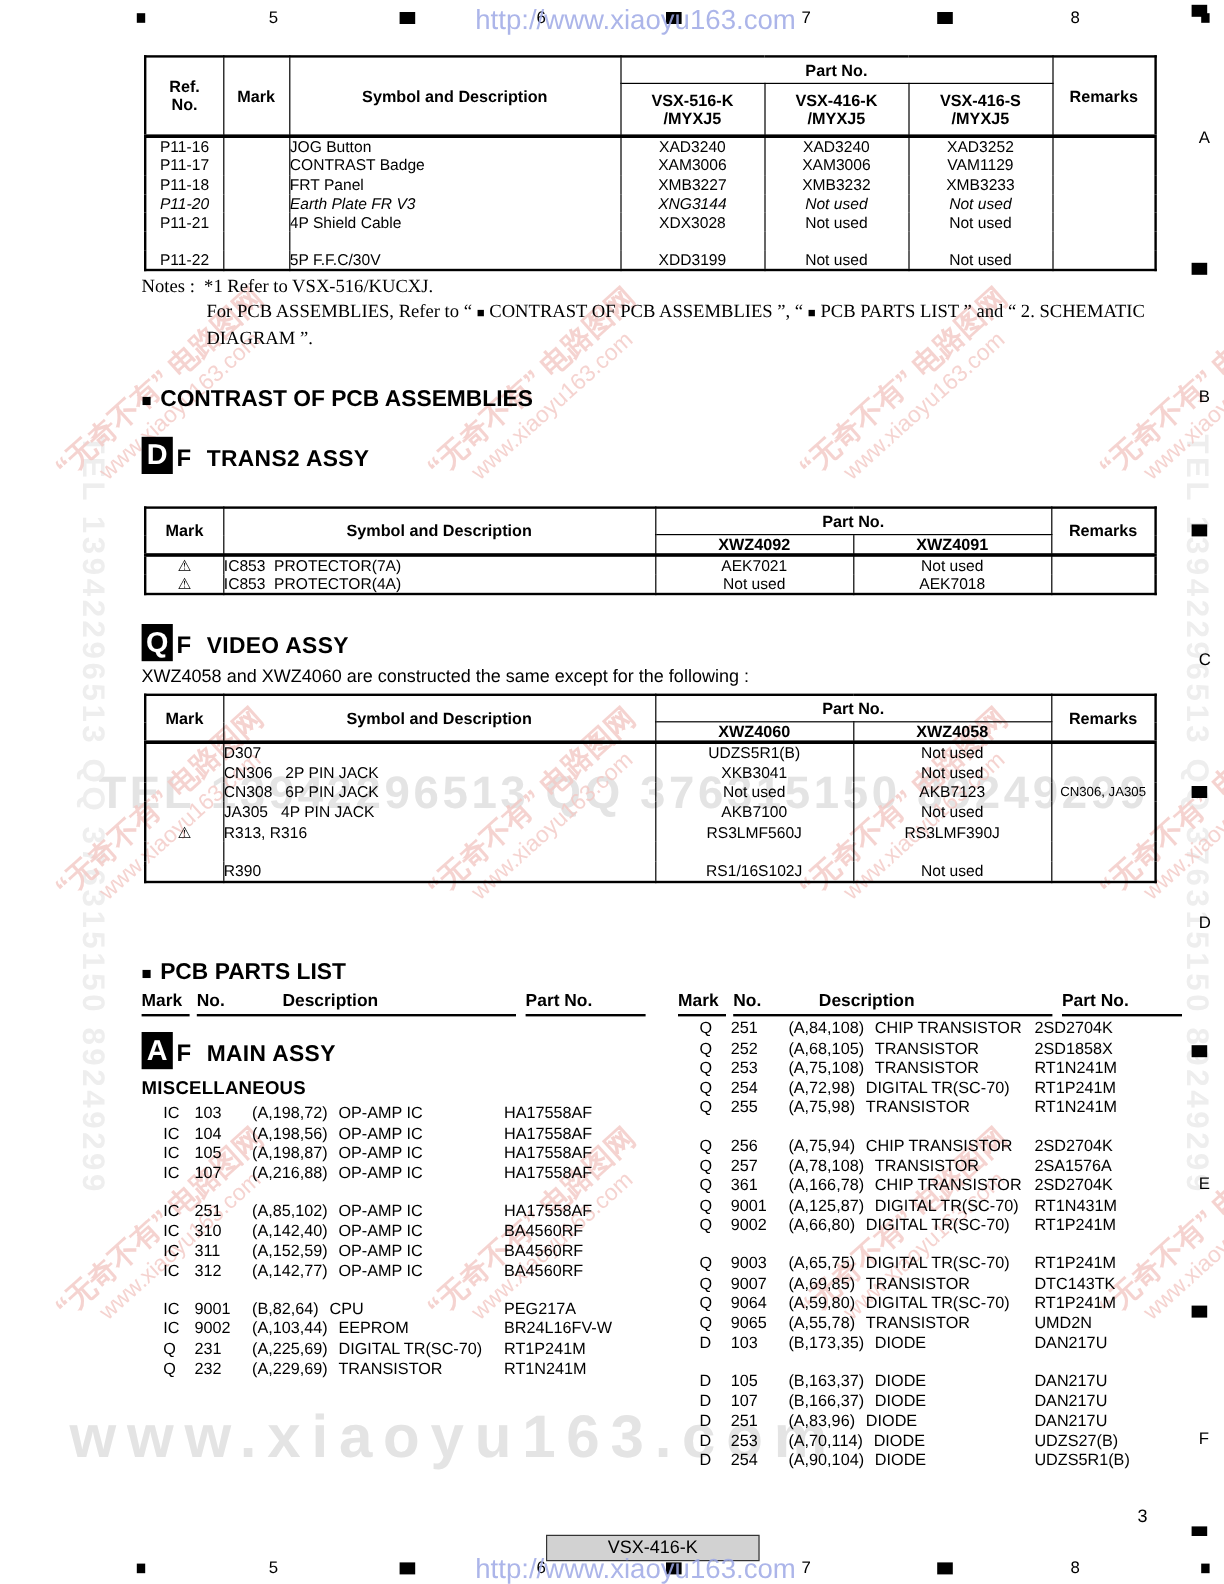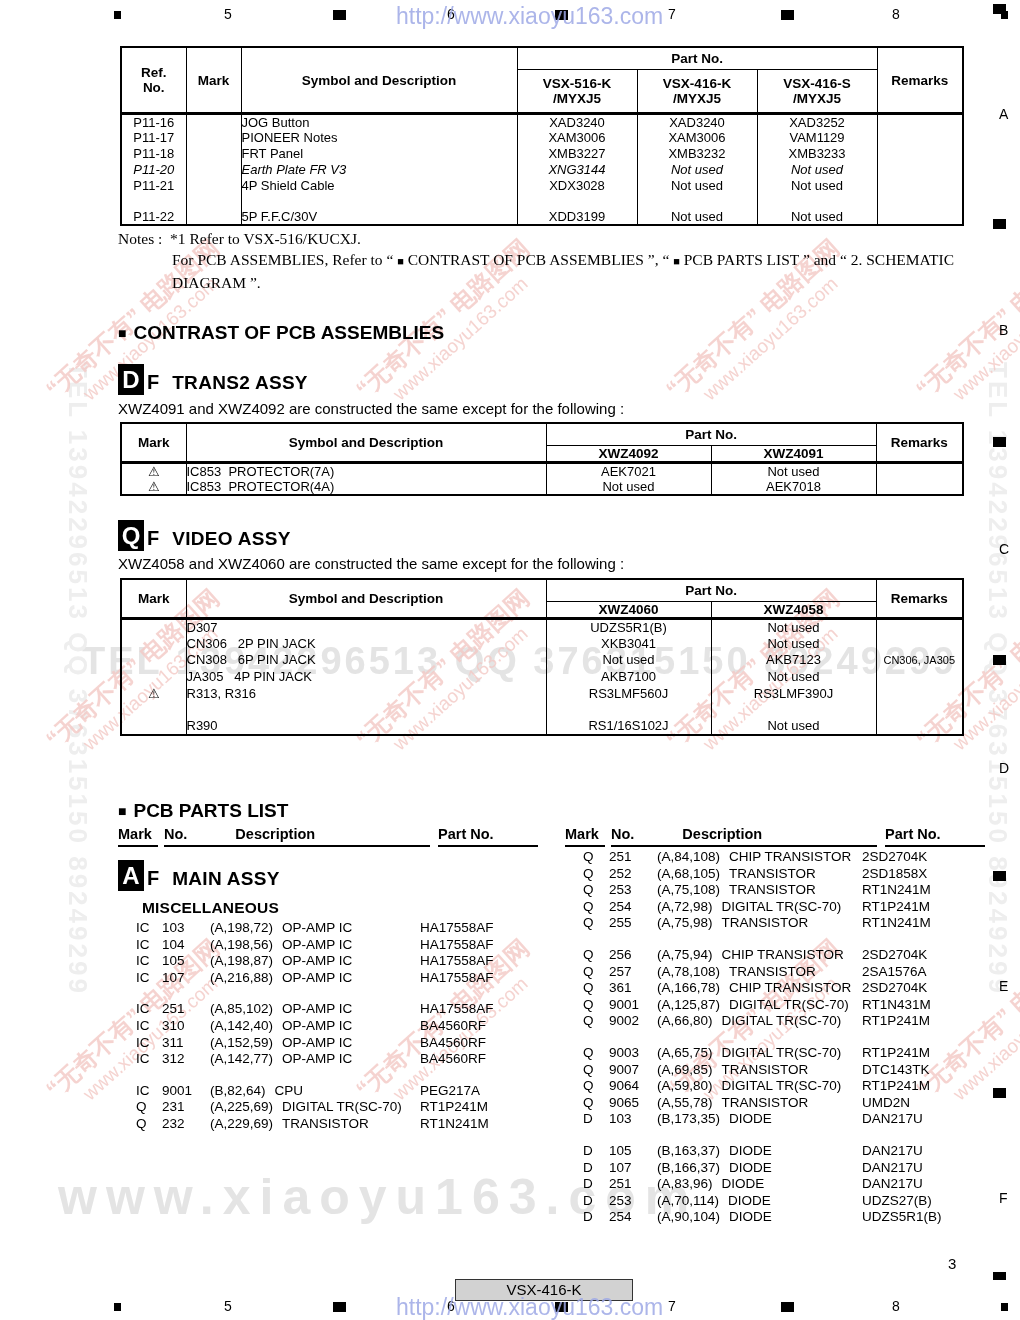--- a/index.html
+++ b/index.html
@@ -51,21 +51,21 @@
   .colhead .h-mid{width:266px;margin-left:6px;}
   .colhead .h-mid i{font-style:normal;margin-left:48px;}
   .colhead .h-part{width:100px;margin-left:8px;}
   .plist{position:absolute;z-index:2;font-size:13.5px;}
   .prow{position:relative;height:16.6px;line-height:16.6px;white-space:nowrap;}
   .prow .pre{display:inline-block;margin-left:18px;min-width:26px;}
   .prow .no{display:inline-block;min-width:48px;}
   .prow .loc{display:inline-block;margin-right:9px;}
   .prow .part{position:absolute;top:0;}
   .pgap{height:15px;}
-  .subhead{position:absolute;z-index:2;font-weight:bold;font-size:15.5px;letter-spacing:.2px;margin-left:24px;}
+  .subhead{position:absolute;z-index:2;font-weight:bold;font-size:15.5px;letter-spacing:.2px;}
   
   .footer-box{position:absolute;z-index:2;left:455px;top:1279px;width:176px;height:20px;
               background:#d2d2d2;border:1px solid #333;text-align:center;font-size:15px;line-height:20px;}
   .page-num{position:absolute;z-index:2;left:948px;top:1255px;font-size:15px;}
   .warn{font-size:13px;}
 </style>
 </head>
 <body>
 
 <div class="page">
@@ -173,21 +173,21 @@
           <td class="td-c"></td>
           <td class="td-desc">JOG Button</td>
           <td class="td-c">XAD3240</td>
           <td class="td-c">XAD3240</td>
           <td class="td-c">XAD3252</td>
           <td class="td-rem"></td>
         </tr>
         <tr style="height: 15.8px;">
           <td class="td-c">P11-17</td>
           <td class="td-c"></td>
-          <td class="td-desc">PIONEER Notes</td>
+          <td class="td-desc">CONTRAST Badge</td>
           <td class="td-c">XAM3006</td>
           <td class="td-c">XAM3006</td>
           <td class="td-c">VAM1129</td>
           <td class="td-rem"></td>
         </tr>
         <tr style="height: 15.8px;">
           <td class="td-c">P11-18</td>
           <td class="td-c"></td>
           <td class="td-desc">FRT Panel</td>
           <td class="td-c">XMB3227</td>
@@ -243,21 +243,20 @@
   <div class="sec-head" style="left:118px;top:322px;">
     <span class="bullet">■</span>
     <span>CONTRAST OF PCB ASSEMBLIES</span>
   </div>
 
   <div class="assy-head" style="left:118px;top:364px;">
     <span class="blackbox">D</span>
     <span class="f-letter">F</span>
     <span class="assy-title">TRANS2 ASSY</span>
   </div>
-  <div class="intro" style="left:118px;top:400px;">XWZ4091 and XWZ4092 are constructed the same except for the following :</div>
   <table class="doc-table" id="trans2-table" style="left:120px;top:422px;width:842px;">
     <colgroup>
         <col style="width:65px">
         <col style="width:360px">
         <col style="width:165px">
         <col style="width:165px">
         <col style="width:87px">
       </colgroup>
     <thead>
       <tr>
@@ -396,20 +395,21 @@
       <div class="prow"><span class="pre">IC</span><span class="no">104</span><span class="loc">(A,198,56)</span><span class="desc">OP-AMP IC</span><span class="part" style="left: 302px;">HA17558AF</span></div>
       <div class="prow"><span class="pre">IC</span><span class="no">105</span><span class="loc">(A,198,87)</span><span class="desc">OP-AMP IC</span><span class="part" style="left: 302px;">HA17558AF</span></div>
       <div class="prow"><span class="pre">IC</span><span class="no">107</span><span class="loc">(A,216,88)</span><span class="desc">OP-AMP IC</span><span class="part" style="left: 302px;">HA17558AF</span></div>
       <div class="pgap"></div>
       <div class="prow"><span class="pre">IC</span><span class="no">251</span><span class="loc">(A,85,102)</span><span class="desc">OP-AMP IC</span><span class="part" style="left: 302px;">HA17558AF</span></div>
       <div class="prow"><span class="pre">IC</span><span class="no">310</span><span class="loc">(A,142,40)</span><span class="desc">OP-AMP IC</span><span class="part" style="left: 302px;">BA4560RF</span></div>
       <div class="prow"><span class="pre">IC</span><span class="no">311</span><span class="loc">(A,152,59)</span><span class="desc">OP-AMP IC</span><span class="part" style="left: 302px;">BA4560RF</span></div>
       <div class="prow"><span class="pre">IC</span><span class="no">312</span><span class="loc">(A,142,77)</span><span class="desc">OP-AMP IC</span><span class="part" style="left: 302px;">BA4560RF</span></div>
       <div class="pgap"></div>
       <div class="prow"><span class="pre">IC</span><span class="no">9001</span><span class="loc">(B,82,64)</span><span class="desc">CPU</span><span class="part" style="left: 302px;">PEG217A</span></div>
+      <div class="prow"><span class="pre">IC</span><span class="no">9002</span><span class="loc">(A,103,44)</span><span class="desc">EEPROM</span><span class="part" style="left: 302px;">BR24L16FV-W</span></div>
       <div class="prow"><span class="pre">Q</span><span class="no">231</span><span class="loc">(A,225,69)</span><span class="desc">DIGITAL TR(SC-70)</span><span class="part" style="left: 302px;">RT1P241M</span></div>
       <div class="prow"><span class="pre">Q</span><span class="no">232</span><span class="loc">(A,229,69)</span><span class="desc">TRANSISTOR</span><span class="part" style="left: 302px;">RT1N241M</span></div>
     </div>
   <div class="plist" id="plist-right" style="left:565px;top:849px;width:425px;">
       <div class="prow"><span class="pre">Q</span><span class="no">251</span><span class="loc">(A,84,108)</span><span class="desc">CHIP TRANSISTOR</span><span class="part" style="left: 297px;">2SD2704K</span></div>
       <div class="prow"><span class="pre">Q</span><span class="no">252</span><span class="loc">(A,68,105)</span><span class="desc">TRANSISTOR</span><span class="part" style="left: 297px;">2SD1858X</span></div>
       <div class="prow"><span class="pre">Q</span><span class="no">253</span><span class="loc">(A,75,108)</span><span class="desc">TRANSISTOR</span><span class="part" style="left: 297px;">RT1N241M</span></div>
       <div class="prow"><span class="pre">Q</span><span class="no">254</span><span class="loc">(A,72,98)</span><span class="desc">DIGITAL TR(SC-70)</span><span class="part" style="left: 297px;">RT1P241M</span></div>
       <div class="prow"><span class="pre">Q</span><span class="no">255</span><span class="loc">(A,75,98)</span><span class="desc">TRANSISTOR</span><span class="part" style="left: 297px;">RT1N241M</span></div>
       <div class="pgap"></div>

